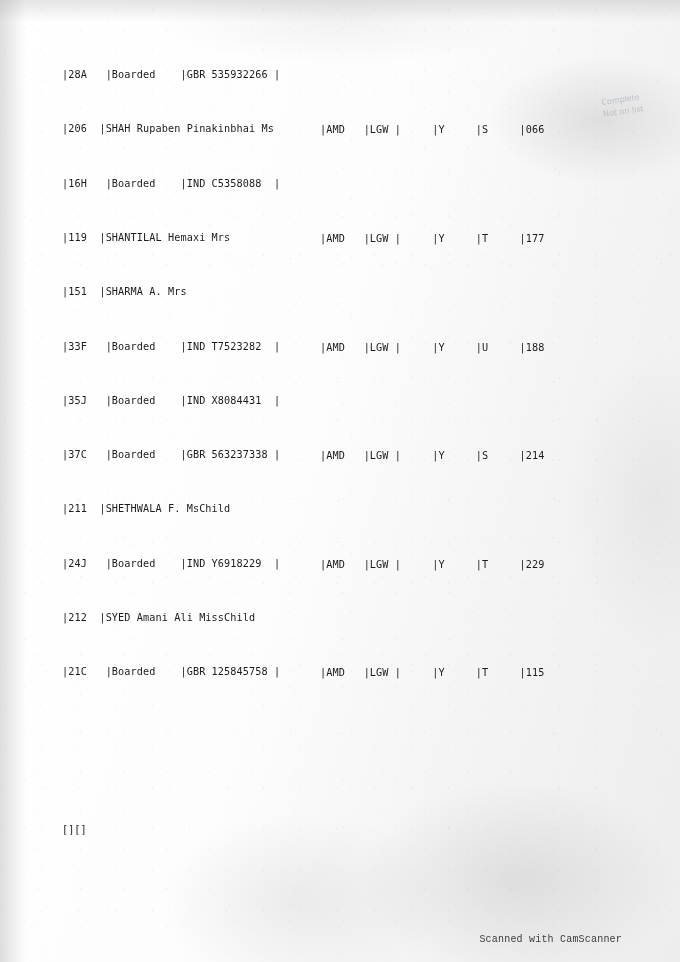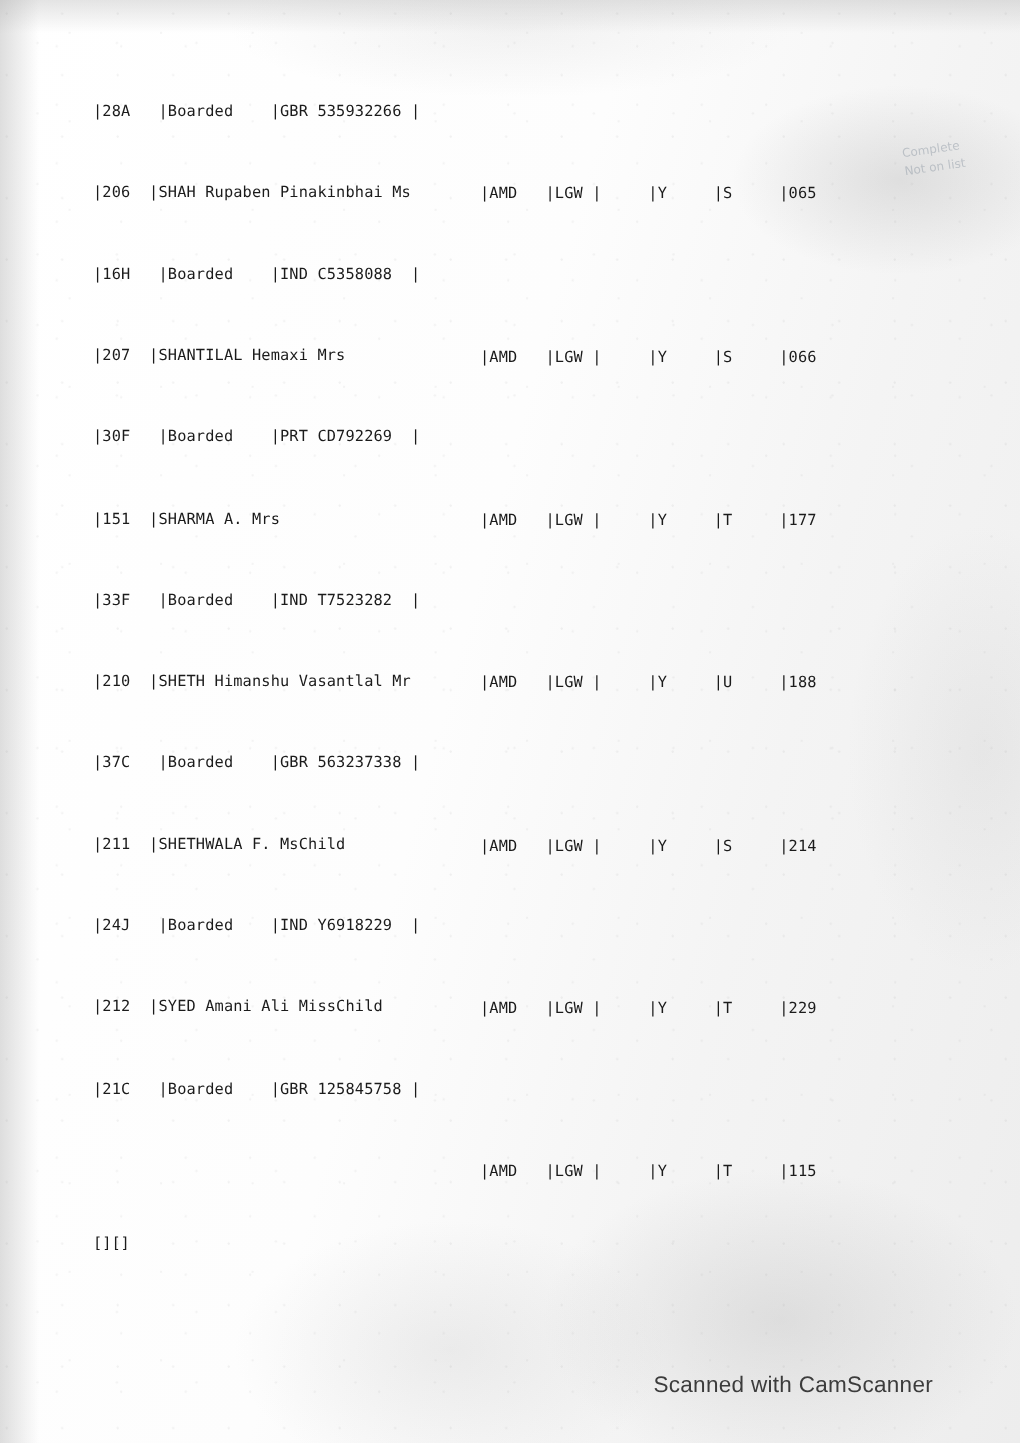--- a/index.html
+++ b/index.html
@@ -96,23 +96,23 @@
     left: 62px;
     top: 824px;
     font-size: 10.2px;
     color: #1b1b1b;
     white-space: pre;
   }
 
   .watermark {
     position: absolute;
     right: 58px;
-    bottom: 30px;
-    font-family: Liberation Sans, sans-serif;
-    font-size: 15px;
+    bottom: 17px;
+    font-family: Liberation Mono, monospace;
+    font-size: 10px;
     color: #3c3c3c;
     letter-spacing: 0.2px;
   }
 
   
   .speckle {
     position: absolute;
     left: 0; top: 0;
     width: 680px; height: 962px;
     pointer-events: none;
@@ -129,25 +129,24 @@
 <body>
 
 <div class="paper"></div>
 <div class="edge-left"></div>
 <div class="edge-top"></div>
 
 <div class="left-col">
   <div class="row">|28A   |Boarded    |GBR 535932266 |</div>
   <div class="row">|206  |SHAH Rupaben Pinakinbhai Ms</div>
   <div class="row">|16H   |Boarded    |IND C5358088  |</div>
-  <div class="row">|207  |SHANTILAL Hemaxi Mrs</div>
-  <div class="row">|30F   |Boarded    |PRT CD792269  |</div>
+  <div class="row">|119  |SHANTILAL Hemaxi Mrs</div>
   <div class="row">|151  |SHARMA A. Mrs</div>
   <div class="row">|33F   |Boarded    |IND T7523282  |</div>
-  <div class="row">|210  |SHETH Himanshu Vasantlal Mr</div>
+  <div class="row">|35J   |Boarded    |IND X8084431  |</div>
   <div class="row">|37C   |Boarded    |GBR 563237338 |</div>
   <div class="row">|211  |SHETHWALA F. MsChild</div>
   <div class="row">|24J   |Boarded    |IND Y6918229  |</div>
   <div class="row">|212  |SYED Amani Ali MissChild</div>
   <div class="row">|21C   |Boarded    |GBR 125845758 |</div>
   
   
   
   
   
@@ -179,21 +178,20 @@
   
   
   
   
   
   
   
 </div>
 
 <div class="right-col">
-  <div class="row">|AMD   |LGW |     |Y     |S     |065</div>
   <div class="row">|AMD   |LGW |     |Y     |S     |066</div>
   <div class="row">|AMD   |LGW |     |Y     |T     |177</div>
   <div class="row">|AMD   |LGW |     |Y     |U     |188</div>
   <div class="row">|AMD   |LGW |     |Y     |S     |214</div>
   <div class="row">|AMD   |LGW |     |Y     |T     |229</div>
   <div class="row">|AMD   |LGW |     |Y     |T     |115</div>
   
   
   
   

